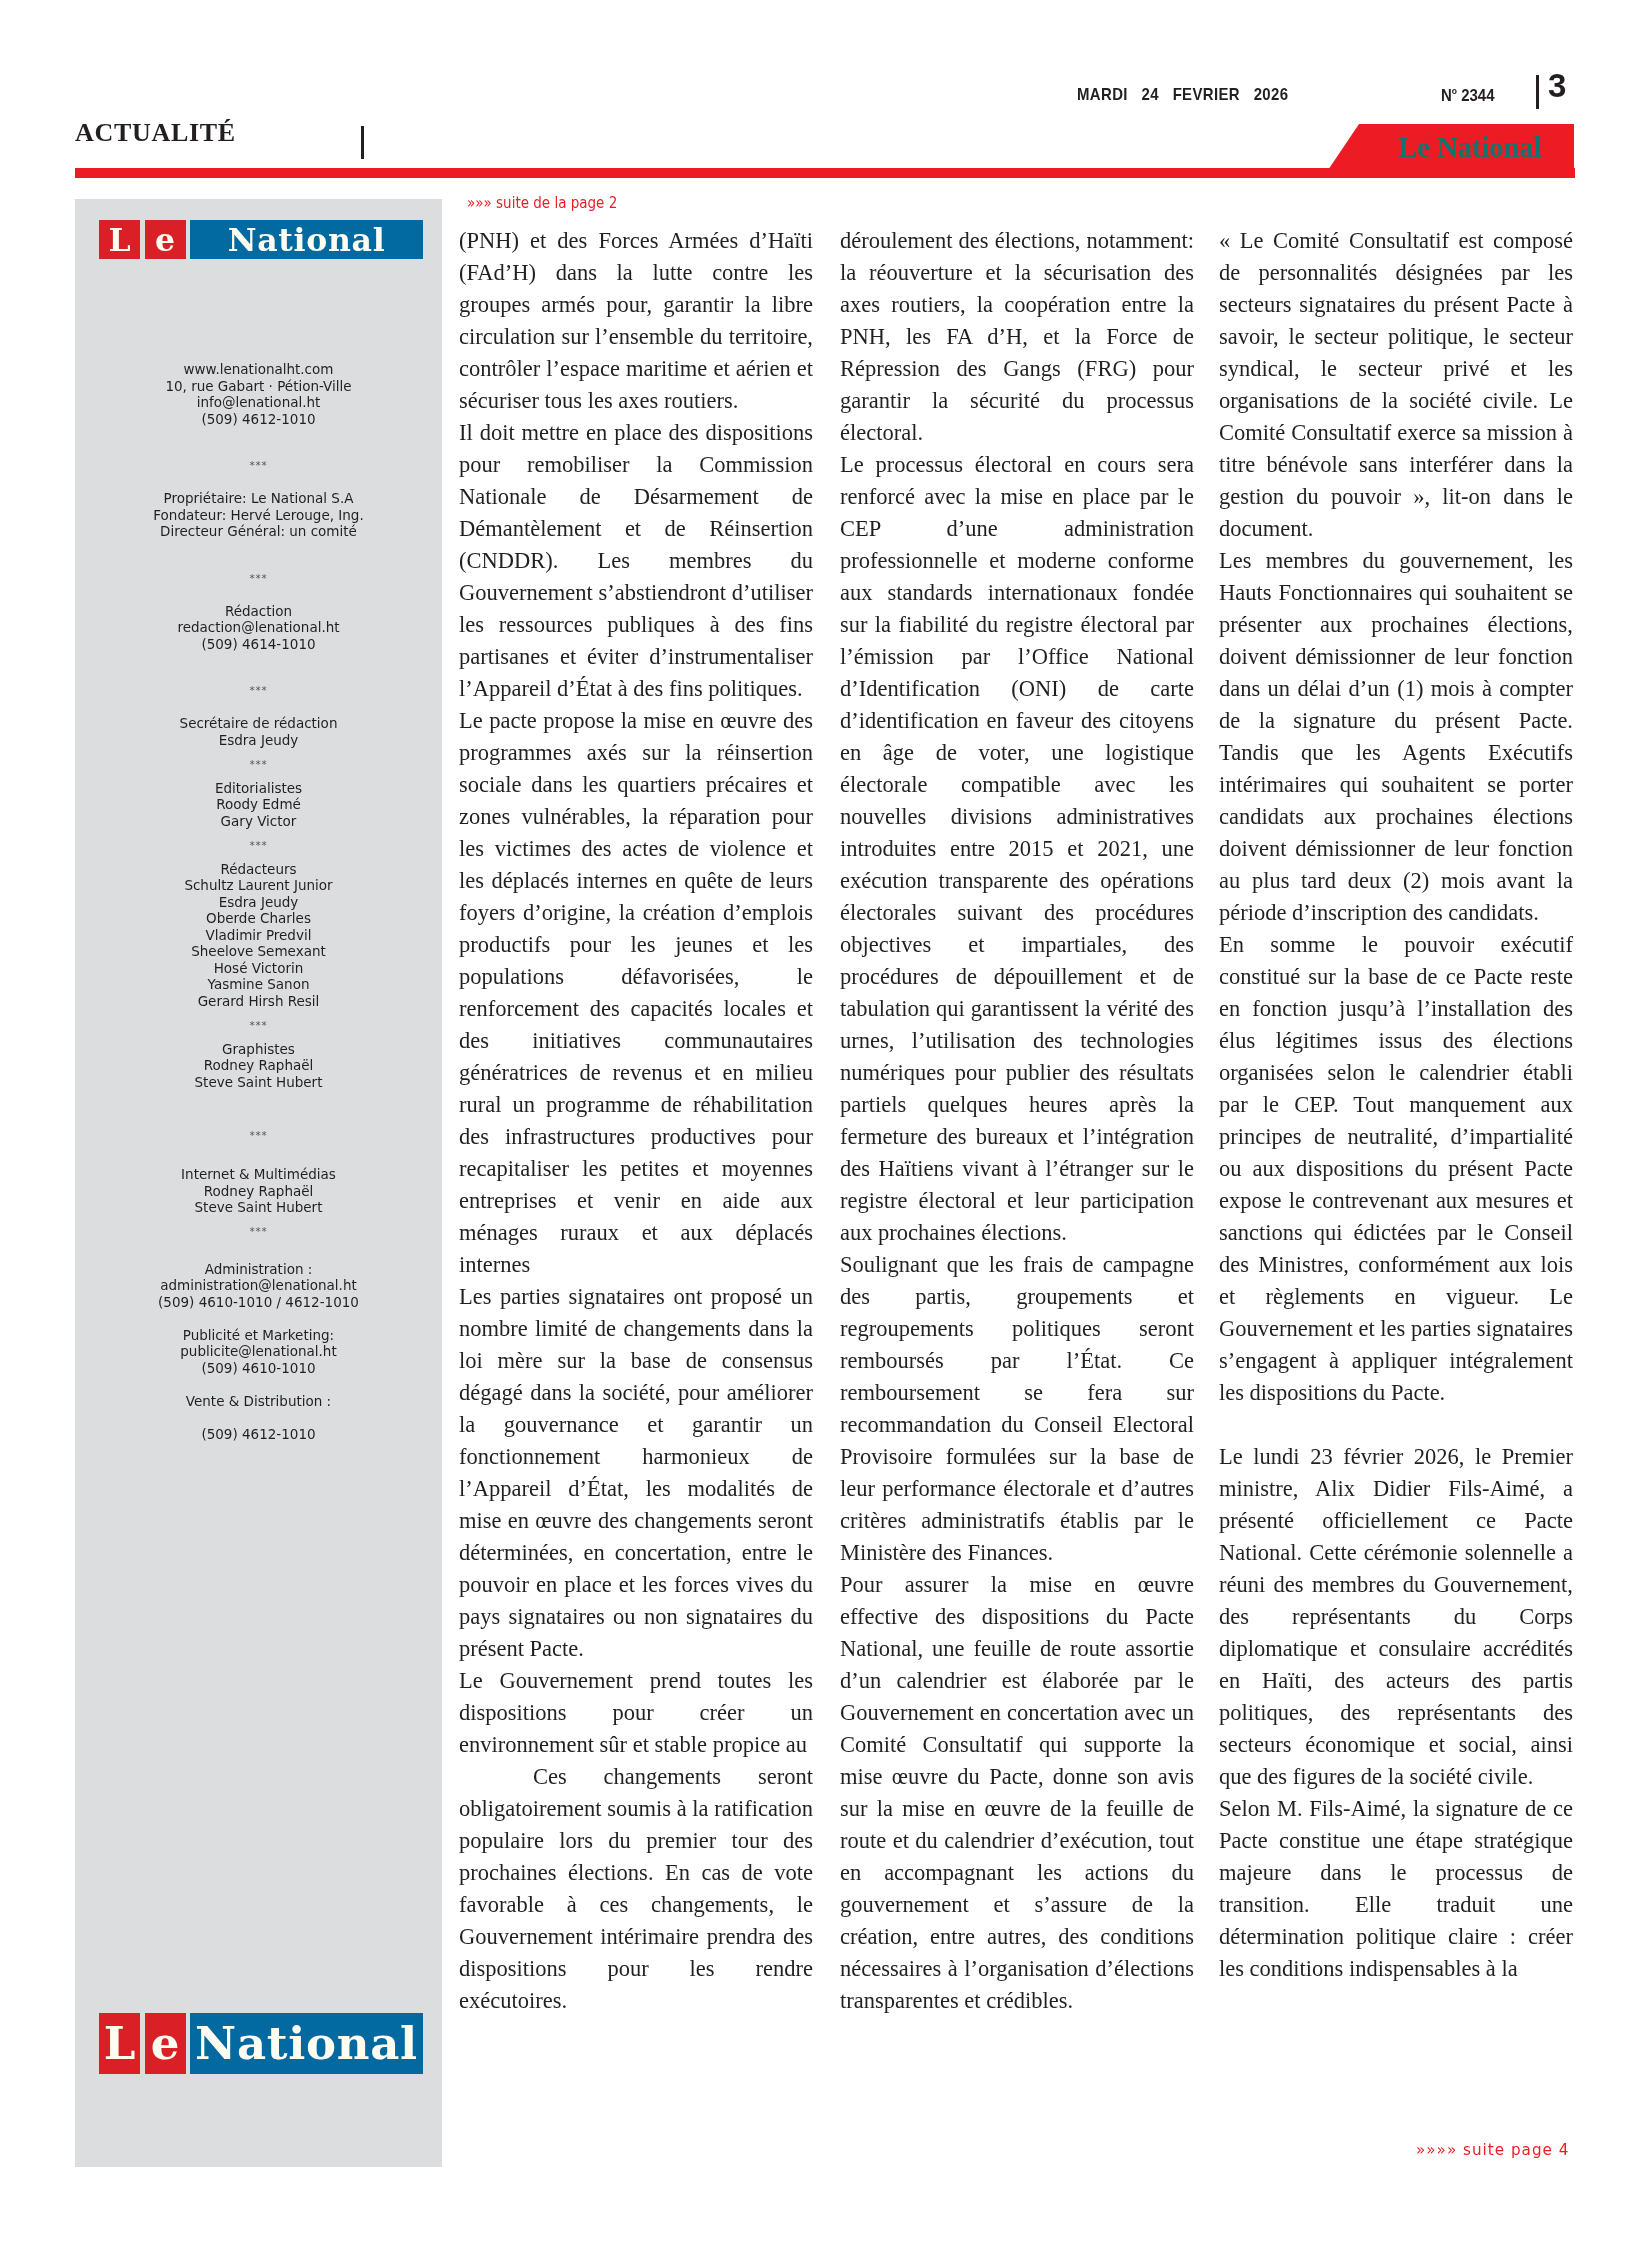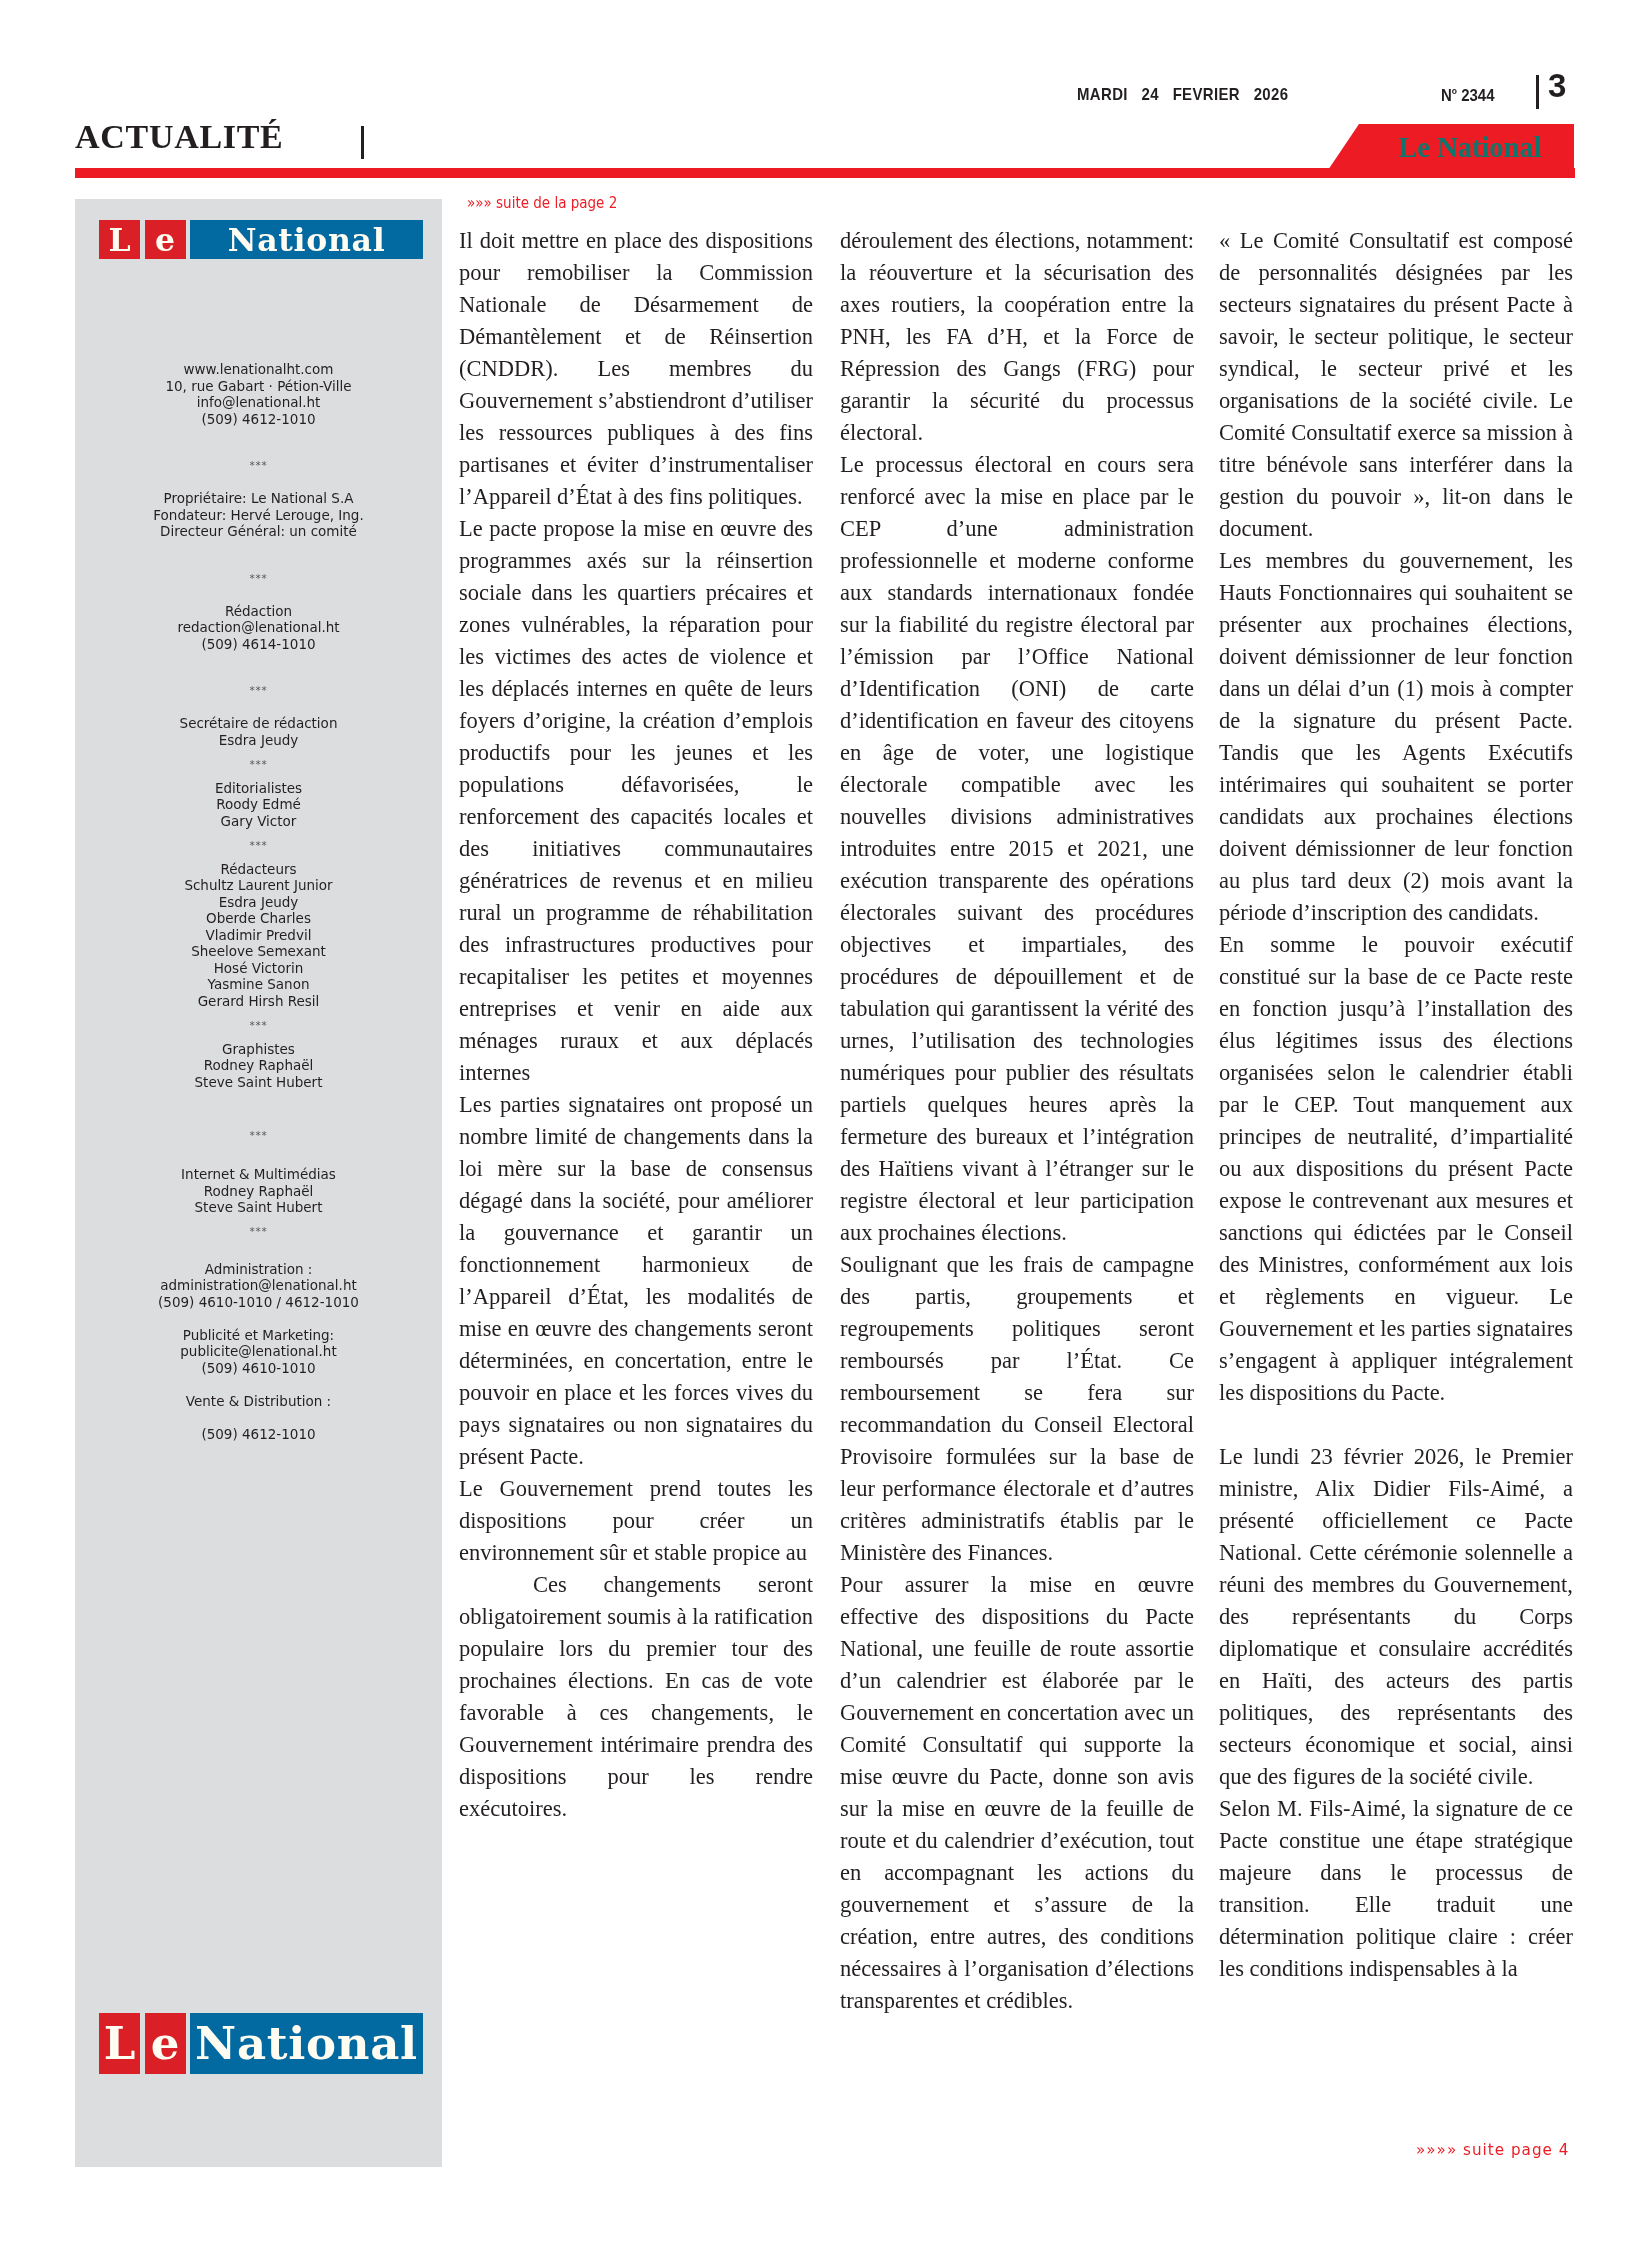--- a/index.html
+++ b/index.html
@@ -56,21 +56,21 @@
       font-size: 33px;
       color: #231f20;
       line-height: 1;
     }
     .section-title {
       position: absolute;
       top: 120px;
       left: 75px;
       font-family: "Liberation Serif", serif;
       font-weight: bold;
-      font-size: 34px;
+      font-size: 26px;
       letter-spacing: 0.7px;
       color: #231f20;
       line-height: 1;
     }
     .section-bar {
       position: absolute;
       top: 126px;
       left: 361px;
       width: 3px;
       height: 33px;
@@ -296,20 +296,21 @@
 
   <div class="logo logo-bottom">
     <div class="logo-box logo-l">L</div>
     <div class="logo-box logo-e">e</div>
     <div class="logo-box logo-n">National</div>
   </div>
 </div>
 
 <div class="suite-from">»»» suite de la page  2</div>
 <div class="col col-1" id="col-0">
+    <p>(PNH) et des Forces Armées d’Haïti (FAd’H) dans la lutte contre les groupes armés pour, garantir la libre circulation sur l’ensemble du territoire, contrôler l’espace maritime et aérien et sécuriser tous les axes routiers.</p>
     <p>Il doit mettre en place des dispositions pour remobiliser la Commission Nationale de Désarmement de Démantèlement et de Réinsertion (CNDDR). Les membres du Gouvernement s’abstiendront d’utiliser les ressources publiques à des fins partisanes et éviter d’instrumentaliser l’Appareil d’État à des fins politiques.</p>
     <p>Le pacte propose la mise en œuvre des programmes axés sur la réinsertion sociale dans les quartiers précaires et zones vulnérables, la réparation pour les victimes des actes de violence et les déplacés internes en quête de leurs foyers d’origine, la création d’emplois productifs pour les jeunes et les populations défavorisées, le renforcement des capacités locales et des initiatives communautaires génératrices de revenus et en milieu rural un programme de réhabilitation des infrastructures productives pour recapitaliser les petites et moyennes entreprises et venir en aide aux ménages ruraux et aux déplacés internes</p>
     <p>Les parties signataires ont  proposé un nombre limité de changements dans la loi mère sur la base de consensus dégagé dans la société, pour améliorer la gouvernance et garantir un fonctionnement harmonieux de l’Appareil d’État, les modalités de mise en œuvre des changements seront déterminées, en concertation, entre le pouvoir en place et les forces vives du pays signataires ou non signataires du présent Pacte.</p>
     <p>Le Gouvernement prend toutes les dispositions pour créer un environnement sûr et stable propice au</p>
     <p>&nbsp; Ces changements seront obligatoirement soumis à la ratification populaire lors du premier tour des prochaines élections. En cas de vote favorable à ces changements, le Gouvernement intérimaire prendra des dispositions pour les rendre exécutoires.</p>
   </div>
 <div class="col col-2" id="col-1">
     <p>déroulement des élections, notamment: la réouverture et la sécurisation des axes routiers, la coopération entre la PNH, les FA d’H, et la Force de Répression des Gangs (FRG) pour garantir la sécurité du processus électoral.</p>
     <p>Le processus électoral en cours sera renforcé avec la mise en place par le CEP d’une administration professionnelle et moderne conforme aux standards internationaux fondée sur la fiabilité du registre électoral par l’émission par l’Office National d’Identification (ONI) de carte d’identification en faveur des citoyens en âge de voter, une logistique électorale compatible avec les nouvelles divisions administratives introduites entre 2015 et 2021, une exécution transparente des opérations électorales suivant des procédures objectives et impartiales, des procédures de dépouillement et de tabulation qui garantissent la vérité des urnes, l’utilisation des technologies numériques pour publier des résultats partiels quelques heures après la fermeture des bureaux et l’intégration des Haïtiens vivant à l’étranger sur le registre électoral et leur participation aux prochaines élections.</p>
     <p>Soulignant que les frais de campagne des partis, groupements et regroupements politiques seront remboursés par l’État. Ce remboursement se fera sur recommandation du Conseil Electoral Provisoire formulées sur la base de leur performance électorale et d’autres critères administratifs établis par le Ministère des Finances.</p>

